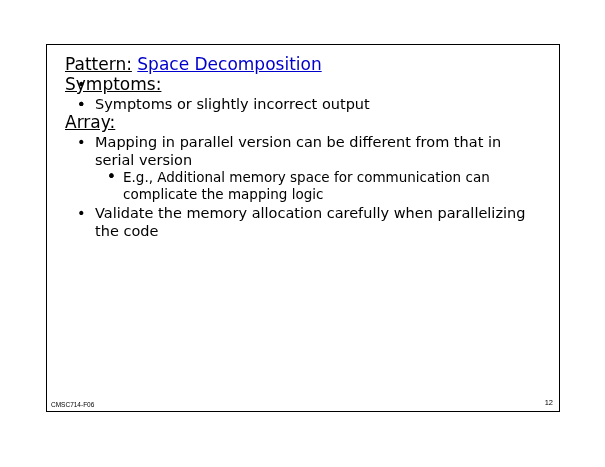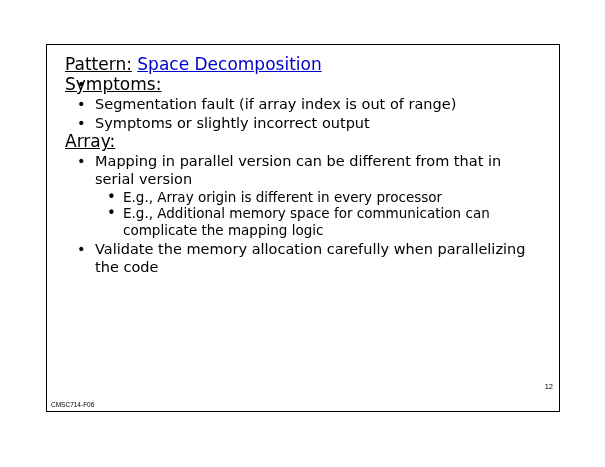--- a/index.html
+++ b/index.html
@@ -92,49 +92,49 @@
     left: 4px;
     bottom: 3px;
     font-size: 6.5px;
     font-family: "Liberation Sans", sans-serif;
     color: #000000;
     letter-spacing: 0px;
   }
   .footer-right {
     position: absolute;
     right: 6px;
-    bottom: 20px;
+    bottom: 4px;
     font-size: 7.5px;
     font-family: "Liberation Sans", sans-serif;
     color: #000000;
     margin-top: 44px;
   }
 </style>
 </head>
 <body>
 
 <div class="slide">
   <div class="content">
 
     <p class="heading"><span class="u">Pattern:</span> <span class="accent">Space Decomposition</span></p>
     <ul class="l1">
       <li><span class="bullet">•</span></li>
     </ul>
 
     <p class="heading heading-space-top-lg"><span class="u">Symptoms:</span></p>
     <ul class="l1">
-      <li><span class="bullet">•</span><span>Segmentation fault (if array index is out of range)</span></li>
+      <li><span class="bullet">•</span></li>
       <li><span class="bullet">•</span><span>Symptoms or slightly incorrect output</span></li>
     </ul>
 
     <p class="heading heading-space-top-lg"><span class="u">Array:</span></p>
     <ul class="l1">
       <li><span class="bullet">•</span><span>Mapping in parallel version can be different from that in serial version</span>
         <ul class="l2">
-          <li><span class="bullet">•</span><span>E.g., Array origin is different in every processor</span></li>
+          <li><span class="bullet">•</span></li>
           <li><span class="bullet">•</span><span>E.g., Additional memory space for communication can complicate the mapping logic</span></li>
         </ul>
       </li>
     </ul>
 
     <ul class="l1">
       <li><span class="bullet">•</span><span>Validate the memory allocation carefully when parallelizing the code</span></li>
     </ul>
 
   </div>

